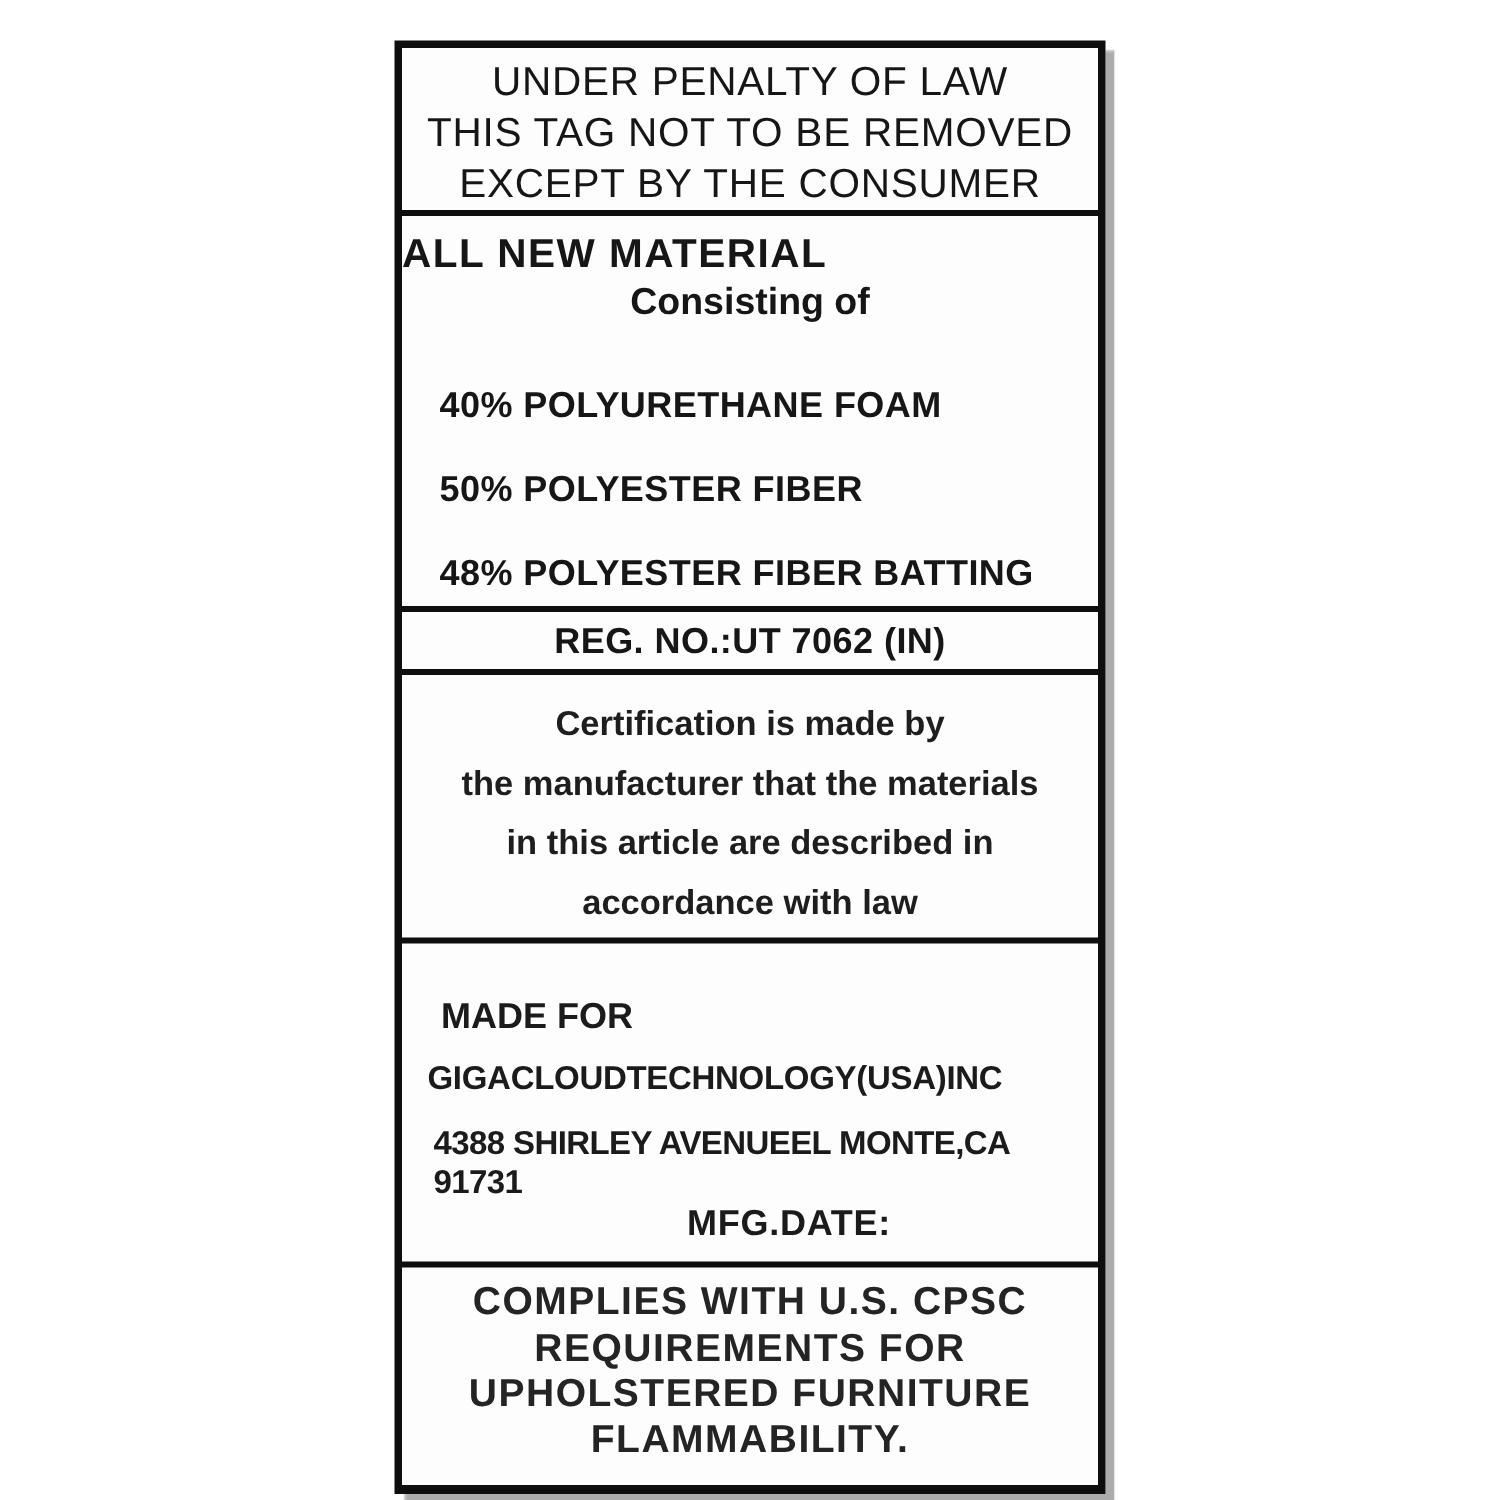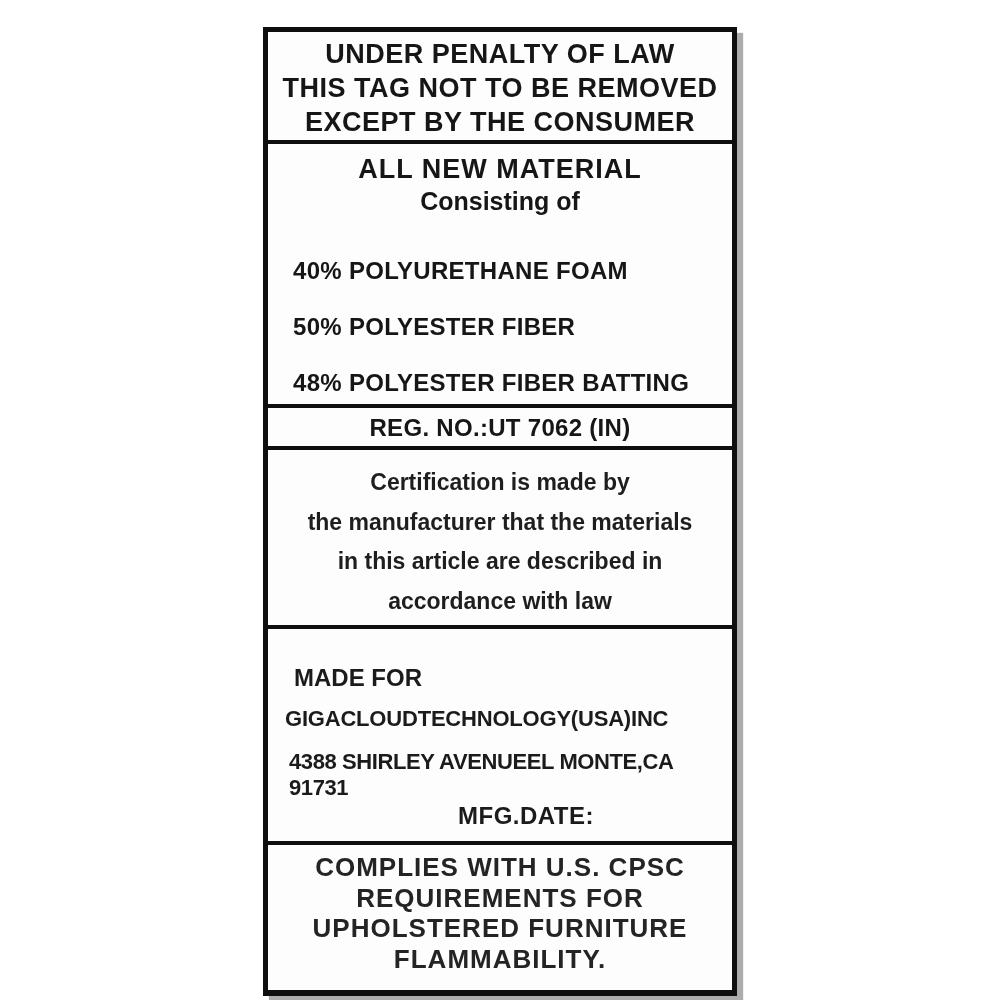--- a/index.html
+++ b/index.html
@@ -36,31 +36,30 @@
     box-sizing: border-box;
     border-bottom: 4px solid #0e0e0e;
     overflow: hidden;
   }
   .sec:last-child { border-bottom: none; }
 
   
   .sec-header {
     height: 112px;
     text-align: center;
-    font-weight: bold;
+    font-weight: normal;
     font-size: 27px;
     line-height: 34px;
     letter-spacing: 0.5px;
     padding-top: 5px;
   }
 
   
   .sec-materials { height: 264px; }
   .materials-title {
-    text-align: center;
     font-weight: bold;
     font-size: 27px;
     letter-spacing: 1px;
     margin-top: 10px;
   }
   .materials-subtitle {
     text-align: center;
     font-weight: bold;
     font-size: 25px;
     margin-top: 2px;

